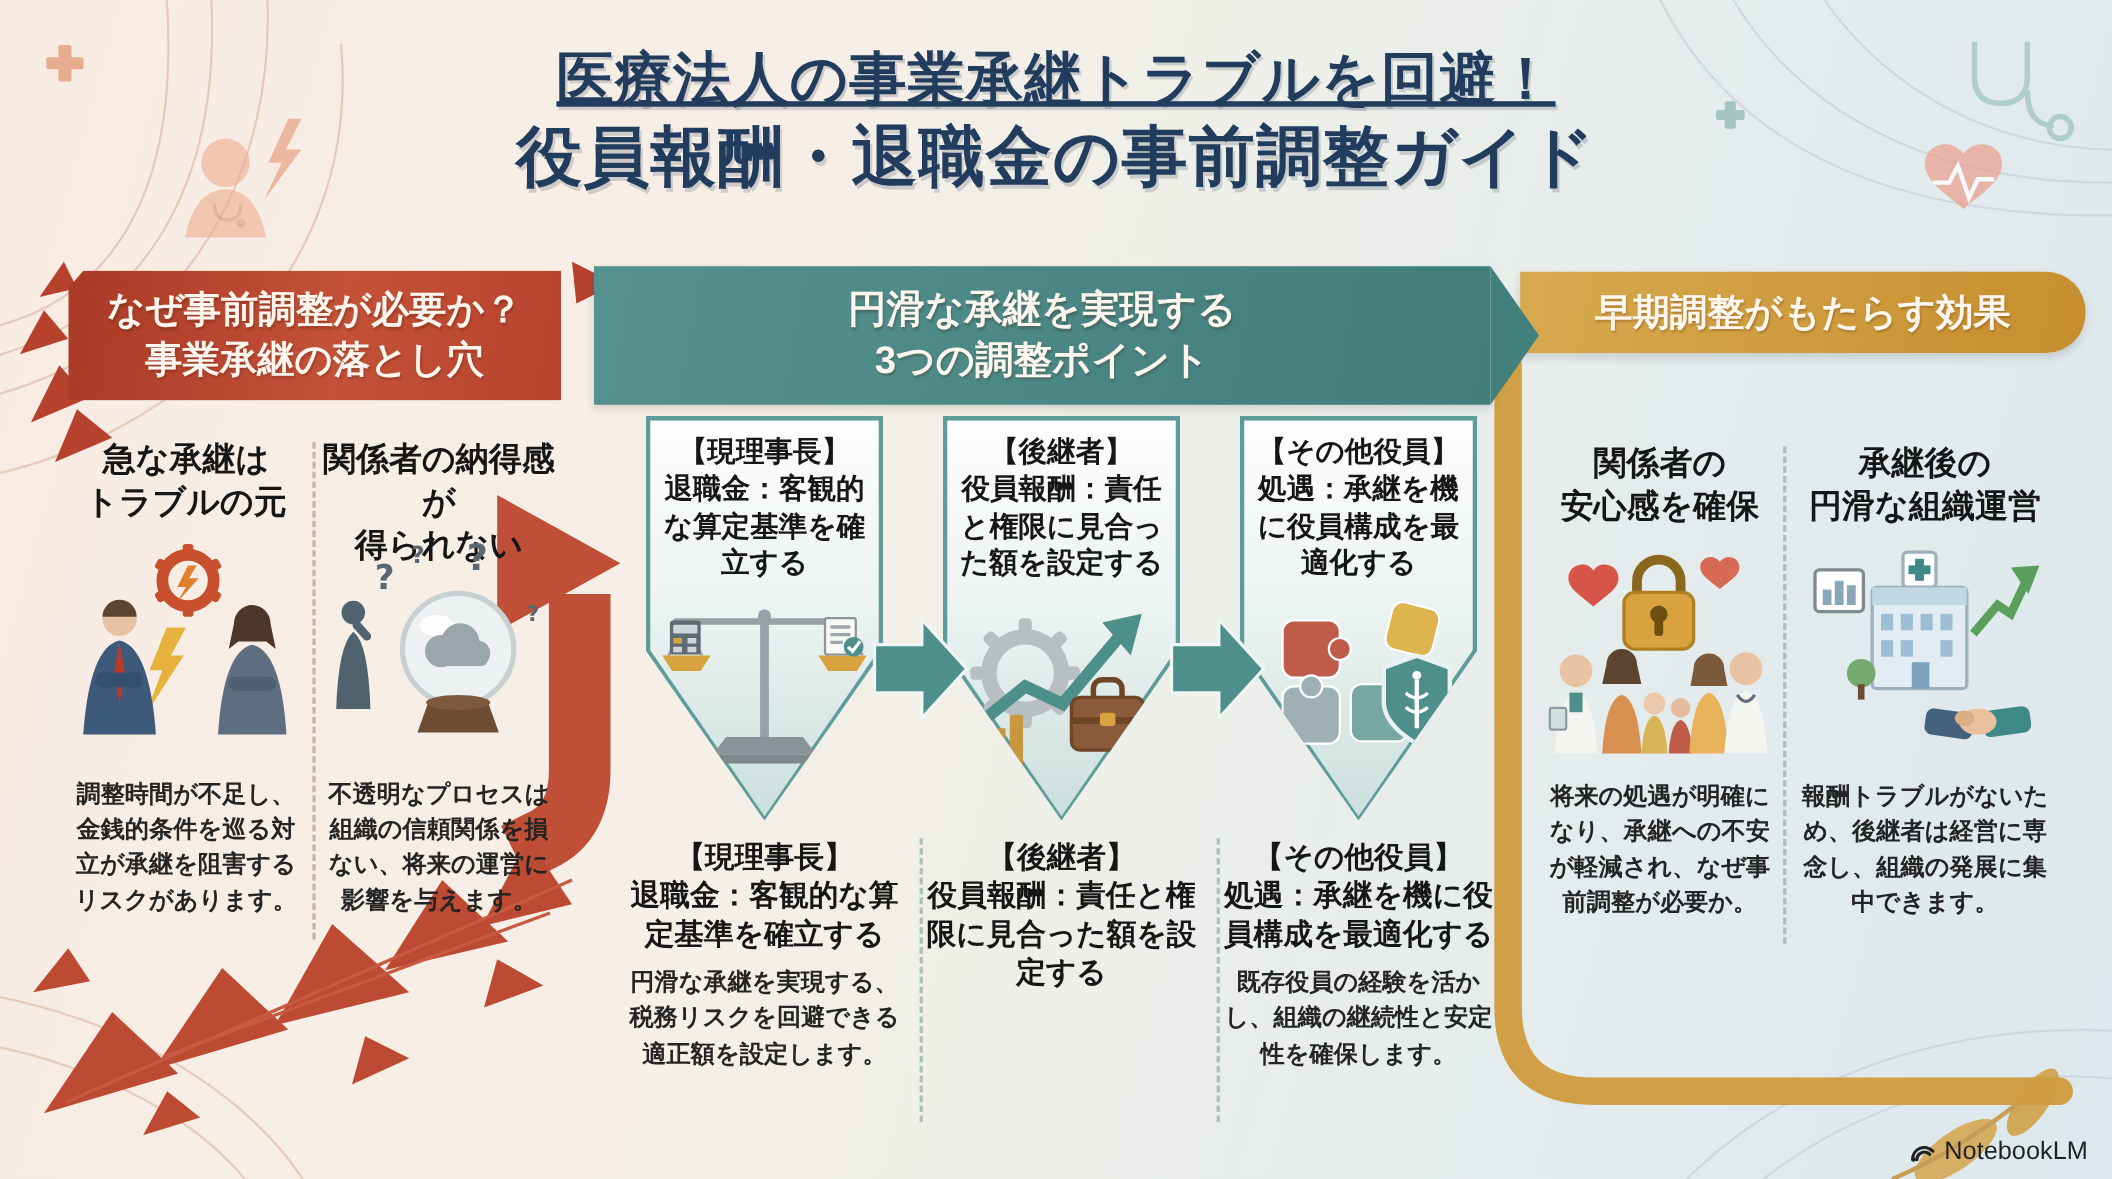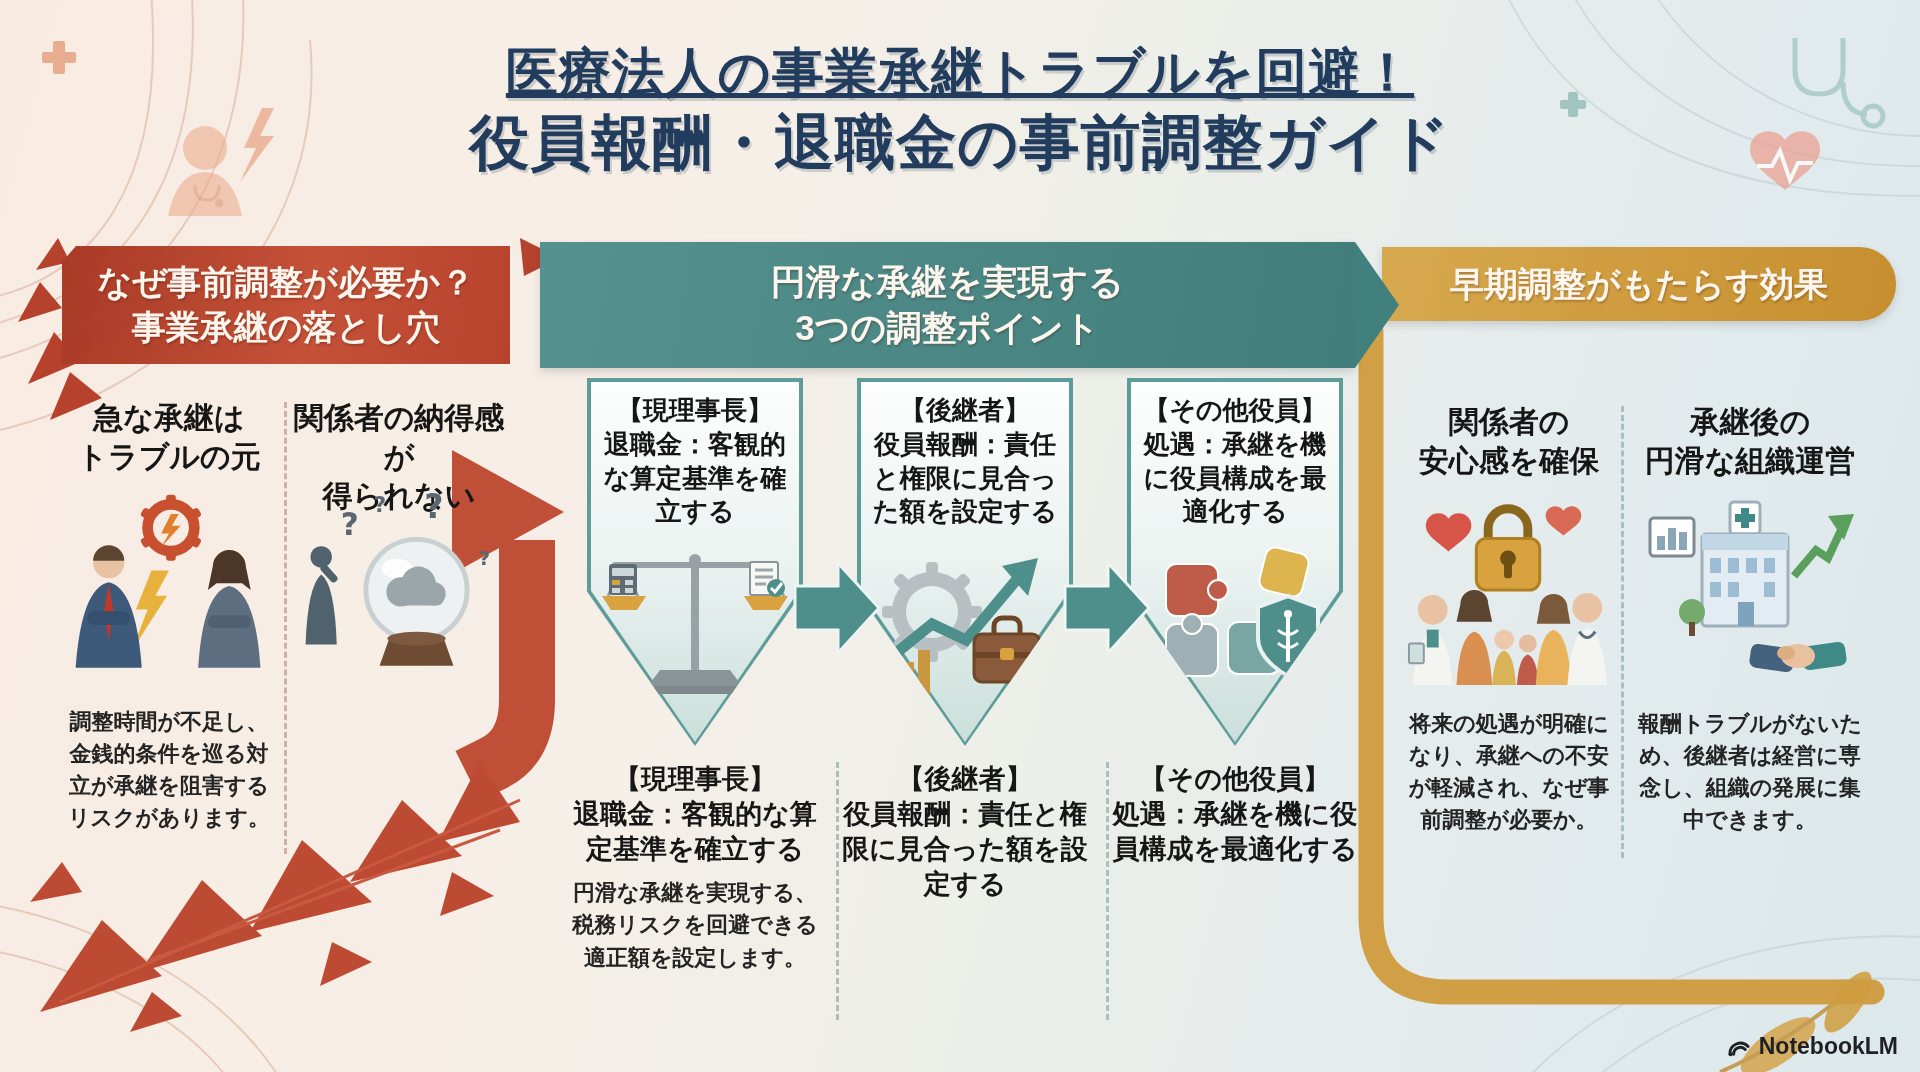--- a/index.html
+++ b/index.html
@@ -61,21 +61,21 @@
   
   .effects{position:absolute;left:1405px;top:402px;width:462px;height:470px;z-index:3;}
   .effects .ecol{position:absolute;top:0;}
   .ecol .heading{font-size:30px;height:84px;}
   .ecol .illus{height:212px;display:flex;align-items:center;justify-content:center;}
   .ecol .bodytxt{font-size:22px;margin-top:10px;}
   .ediv{position:absolute;left:216px;top:4px;height:452px;border-left:3px dashed #a7bec9;}
 
   
   .footer{position:absolute;right:22px;bottom:12px;z-index:4;display:flex;align-items:center;gap:7px;
-    color:#1f2023;font-weight:700;font-size:23px;}
+    color:#1f2023;font-weight:400;font-size:23px;}
 </style>
 </head>
 <body>
 
 <div class="canvas">
 
   <svg id="decor" class="layer" width="1920" height="1072" viewBox="0 0 1920 1072">
     <g fill="none" stroke="#d9ae97" stroke-width="2" opacity=".55">
       <path d="M -30,330 C 120,300 210,180 190,-30"></path>
       <path d="M -30,365 C 150,330 265,170 240,-40"></path>
@@ -220,20 +220,21 @@
               <circle cx="112" cy="106" r="15"></circle>
                 <circle cx="130" cy="98" r="18"></circle>
                 <circle cx="146" cy="108" r="12"></circle>
               <rect x="102" y="106" width="54" height="14" rx="7"></rect>
             </g>
             <path d="M100,154 h56 l10,28 h-76 z" fill="#6e4c34"></path>
             <ellipse cx="128" cy="154" rx="30" ry="7" fill="#7d5a3f"></ellipse>
           </g>
         </svg>
       </div>
+      <div class="bodytxt">不透明なプロセスは組織の信頼関係を損ない、将来の運営に影響を与えます。</div>
     </div>
   </div>
 
   <div class="points">
     <div class="card" style="left:47px;">
       <div class="in"></div>
       <div class="heading pre">【現理事長】
 退職金：客観的な算定基準を確立する</div>
       <div class="illus">
         <svg width="190" height="175" viewBox="0 0 190 175">
@@ -344,20 +345,21 @@
     </div>
     <div class="ptdiv" style="left:296px;"></div>
     <div class="ptcol" style="left:299px;">
       <div class="heading pre">【後継者】
 役員報酬：責任と権限に見合った額を設定する</div>
     </div>
     <div class="ptdiv" style="left:566px;"></div>
     <div class="ptcol" style="left:569px;">
       <div class="heading pre">【その他役員】
 処遇：承継を機に役員構成を最適化する</div>
+      <div class="bodytxt">既存役員の経験を活かし、組織の継続性と安定性を確保します。</div>
     </div>
   </div>
 
   <div class="effects">
     <div class="ecol" style="left:0;width:208px;">
       <div class="heading pre">関係者の
 安心感を確保</div>
       <div class="illus">
         <svg width="210" height="205" viewBox="0 0 210 205">
           <g>

